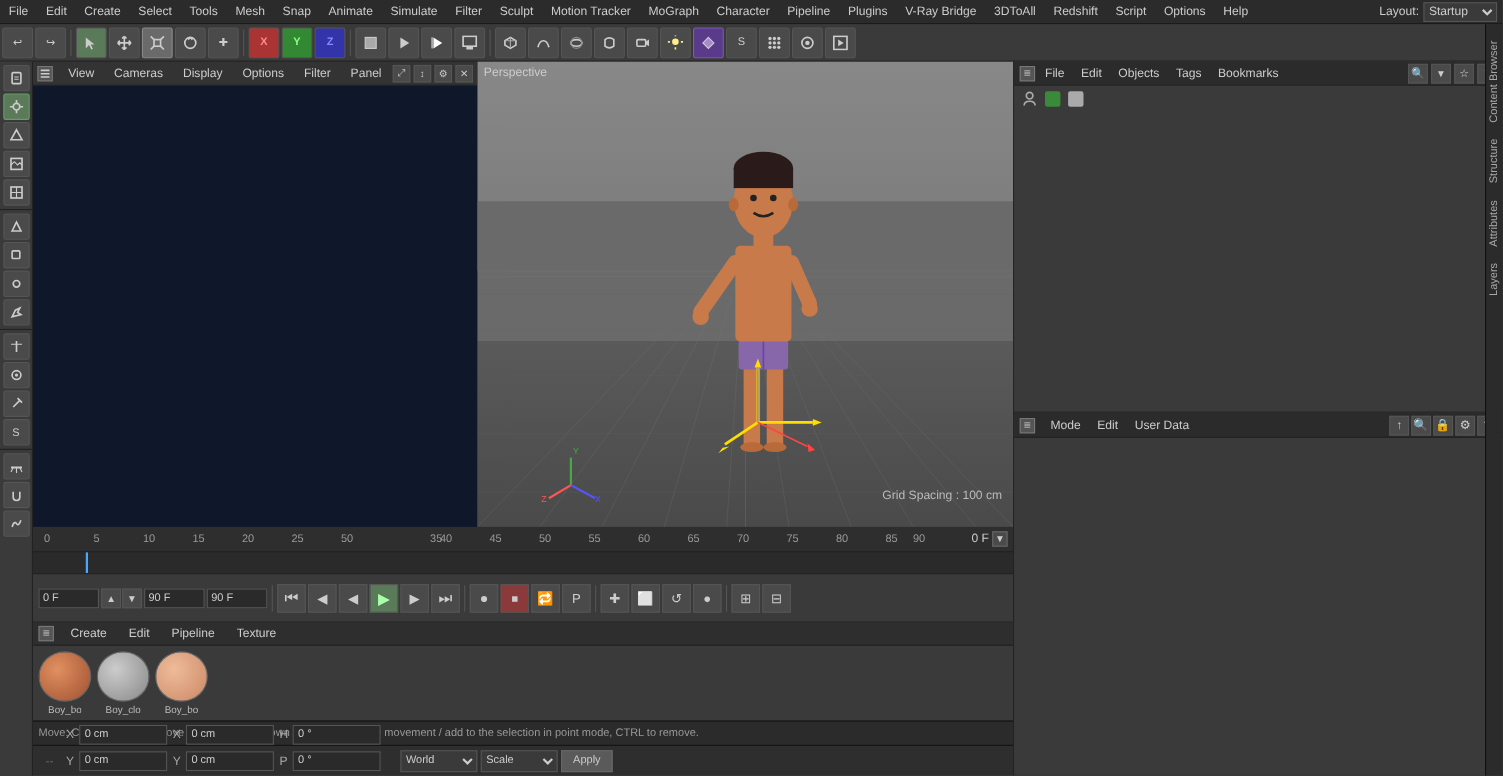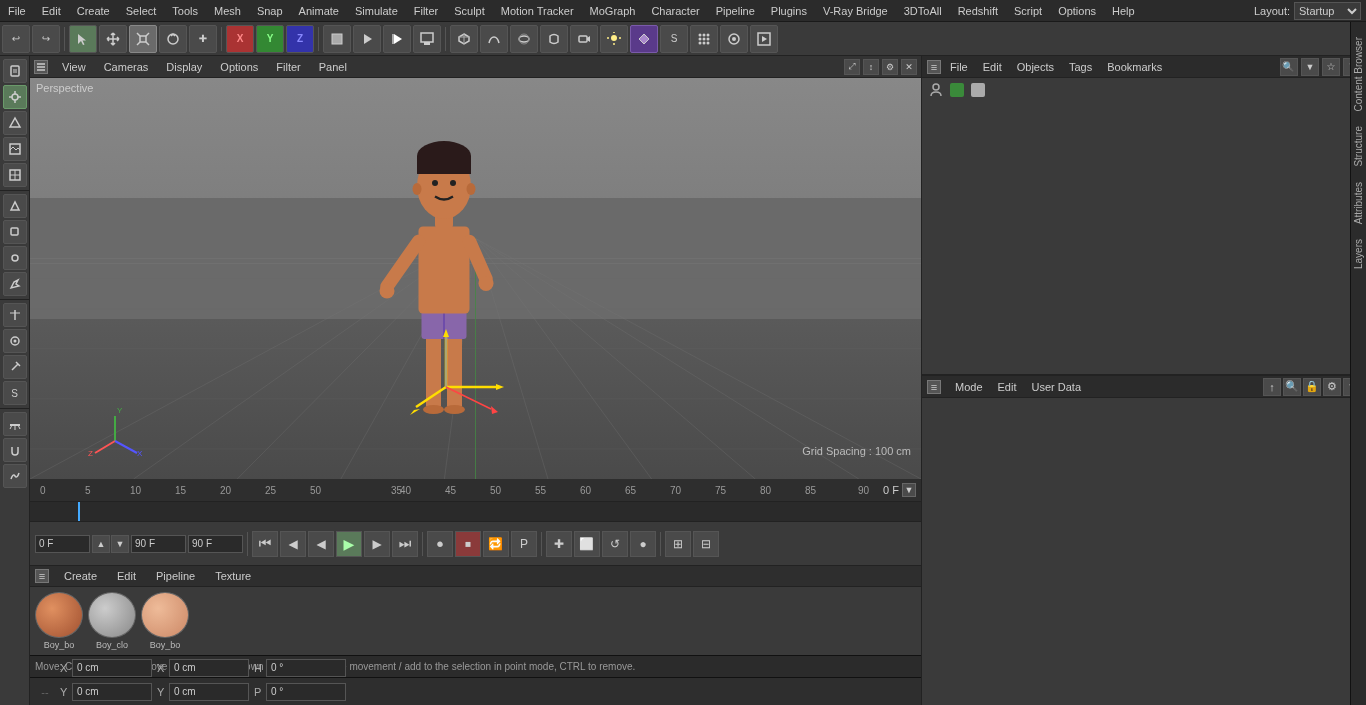--- a/index.html
+++ b/index.html
@@ -20,21 +20,21 @@
     #main-layout { display: flex; height: calc(705px - 22px - 34px); }
 
     
     #left-sidebar { width: 30px; background: #3a3a3a; border-right: 1px solid #222; display: flex; flex-direction: column; align-items: center; padding: 3px 0; gap: 2px; }
     .sidebar-icon { width: 24px; height: 24px; background: #4a4a4a; border: 1px solid #555; border-radius: 2px; display: flex; align-items: center; justify-content: center; cursor: pointer; font-size: 10px; color: #ccc; }
 
     
     #center-area { flex: 1; display: flex; flex-direction: column; }
 
     
-    #viewport-container { flex: 1; display: flex; flex-direction: column; position: relative; background: #fdba74; }
+    #viewport-container { flex: 1; display: flex; flex-direction: row; position: relative; background: #0f172a; }
     #viewport-tabs { display: flex; background: #333; height: 22px; border-bottom: 1px solid #222; align-items: center; padding: 0 4px; gap: 2px; }
     .viewport-tab { padding: 2px 8px; color: #ccc; cursor: pointer; font-size: 11px; }
     #viewport-corner-btns { margin-left: auto; display: flex; gap: 3px; }
     .vp-corner-btn { width: 16px; height: 16px; background: #4a4a4a; border: 1px solid #555; display: flex; align-items: center; justify-content: center; cursor: pointer; font-size: 9px; }
     #viewport { flex: 1; position: relative; background: #4a4a4a; overflow: hidden; }
     #viewport-label { position: absolute; top: 4px; left: 6px; color: #ccc; font-size: 11px; z-index: 10; }
     #grid-spacing-label { position: absolute; bottom: 22px; right: 10px; color: #bbb; font-size: 11px; z-index: 10; }
     #timeline-ruler { height: 22px; background: #2e2e2e; display: flex; align-items: center; padding: 0 10px; position: relative; overflow: hidden; }
     .tick-label { font-size: 10px; color: #999; position: absolute; }
     #timeline-play-area { height: 44px; background: #3a3a3a; border-top: 1px solid #222; display: flex; align-items: center; gap: 2px; padding: 2px 5px; }
@@ -491,21 +491,21 @@
       <span class="tick-label" style="left:370px;">40</span>
       <span class="tick-label" style="left:415px;">45</span>
       <span class="tick-label" style="left:460px;">50</span>
       <span class="tick-label" style="left:505px;">55</span>
       <span class="tick-label" style="left:550px;">60</span>
       <span class="tick-label" style="left:595px;">65</span>
       <span class="tick-label" style="left:640px;">70</span>
       <span class="tick-label" style="left:685px;">75</span>
       <span class="tick-label" style="left:730px;">80</span>
       <span class="tick-label" style="left:775px;">85</span>
-      <span class="tick-label" style="left:828px;">90</span>
+      <span class="tick-label" style="left:800px;">90</span>
 
       <div style="position:absolute; right:5px; display:flex; align-items:center; gap:3px;">
         <span style="color:#ccc; font-size:11px;">0 F</span>
         <div style="width:14px; height:14px; background:#4a4a4a; border:1px solid #666; display:flex; align-items:center; justify-content:center; cursor:pointer; font-size:9px;">▼</div>
       </div>
     </div>
 
     <div id="timeline-track">
       <div id="timeline-cursor"></div>
     </div>
@@ -592,20 +592,29 @@
         </div>
         <div class="attr-row">
           
           
           
           
           
           
         </div>
       </div>
+      <div style="margin-left:8px; display:flex; gap:3px; align-items:center;">
+        <select class="coord-dropdown">
+          <option>World</option>
+        </select>
+        <select class="coord-dropdown">
+          <option>Scale</option>
+        </select>
+        <button class="coord-btn">Apply</button>
+      </div>
     </div>
 
   </div>
 
   <div id="right-panel">
 
     <div id="right-top">
       <div style="width:14px; height:14px; background:#555; border:1px solid #777; display:flex; align-items:center; justify-content:center; cursor:pointer;">≡</div>
       <div class="right-tab">File</div>
       <div class="right-tab">Edit</div>

